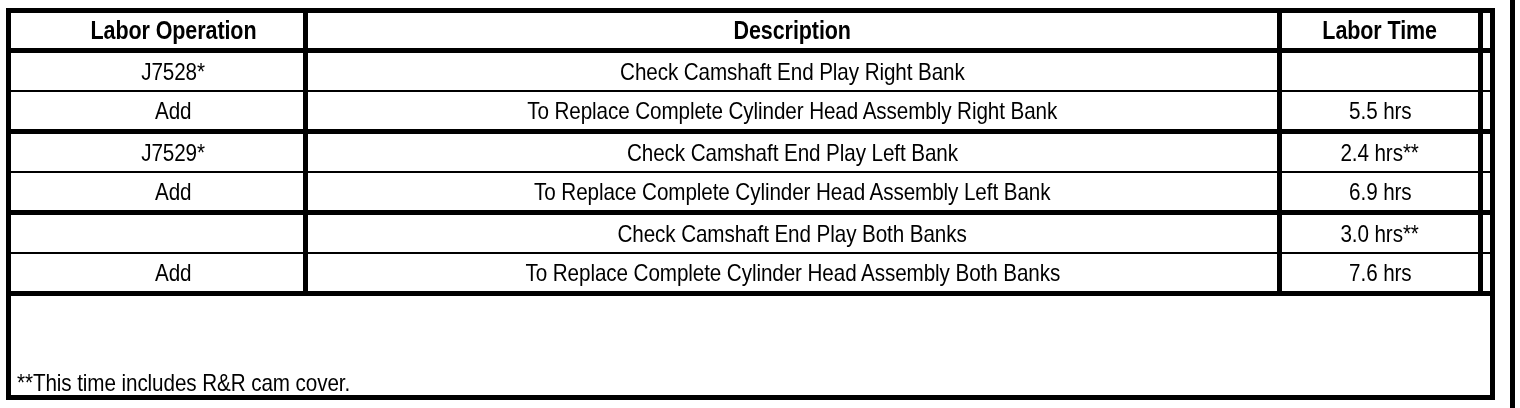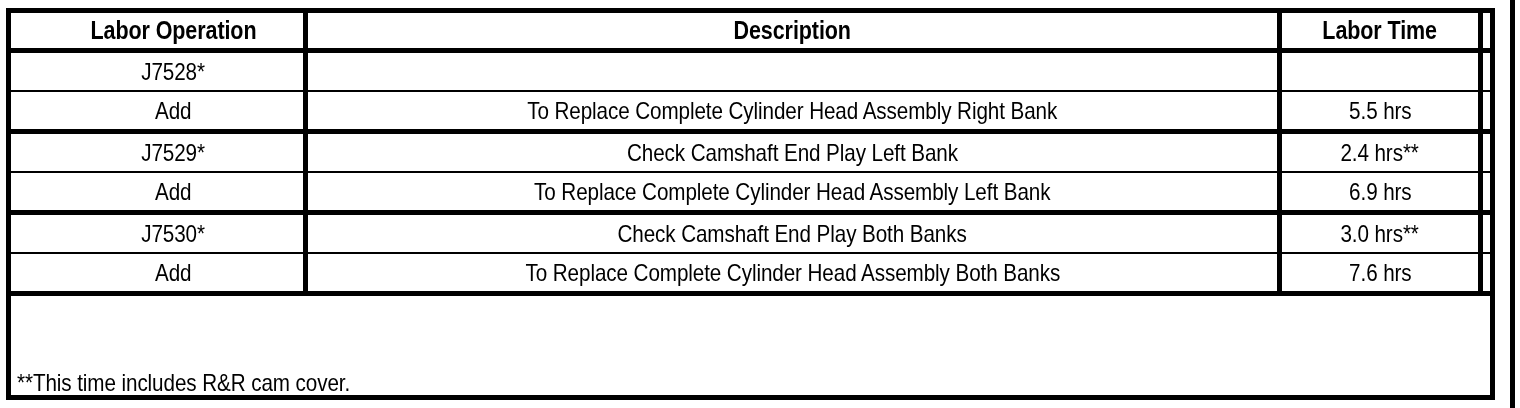--- a/index.html
+++ b/index.html
@@ -180,20 +180,23 @@
 
       <div class="hrule hrule-thick" style="top:35px;"></div>
 
       <div class="row data-row" style="top:40px;">
         <div class="vrule vrule-1"></div>
         <div class="vrule vrule-2"></div>
         <div class="vrule vrule-3"></div>
         <div class="cell cell-center col-op">
           <span class="cell-text">J7528*</span>
         </div>
+        <div class="cell cell-center col-desc">
+          <span class="cell-text">Check Camshaft End Play Right Bank</span>
+        </div>
         <div class="cell cell-center col-pad"></div>
       </div>
       <div class="hrule hrule-thin" style="top:77px;"></div>
 
       <div class="row data-row" style="top:79px;">
         <div class="vrule vrule-1"></div>
         <div class="vrule vrule-2"></div>
         <div class="vrule vrule-3"></div>
         <div class="cell cell-center col-op">
           <span class="cell-text">Add</span>
@@ -239,23 +242,20 @@
           <span class="cell-text">6.9 hrs</span>
         </div>
         <div class="cell cell-center col-pad"></div>
       </div>
       <div class="hrule hrule-thick" style="top:197px;"></div>
 
       <div class="row data-row" style="top:202px;">
         <div class="vrule vrule-1"></div>
         <div class="vrule vrule-2"></div>
         <div class="vrule vrule-3"></div>
-        <div class="cell cell-center col-op">
-          <span class="cell-text">J7530*</span>
-        </div>
         <div class="cell cell-center col-desc">
           <span class="cell-text">Check Camshaft End Play Both Banks</span>
         </div>
         <div class="cell cell-center col-time">
           <span class="cell-text">3.0 hrs**</span>
         </div>
         <div class="cell cell-center col-pad"></div>
       </div>
       <div class="hrule hrule-thin" style="top:239px;"></div>
 

